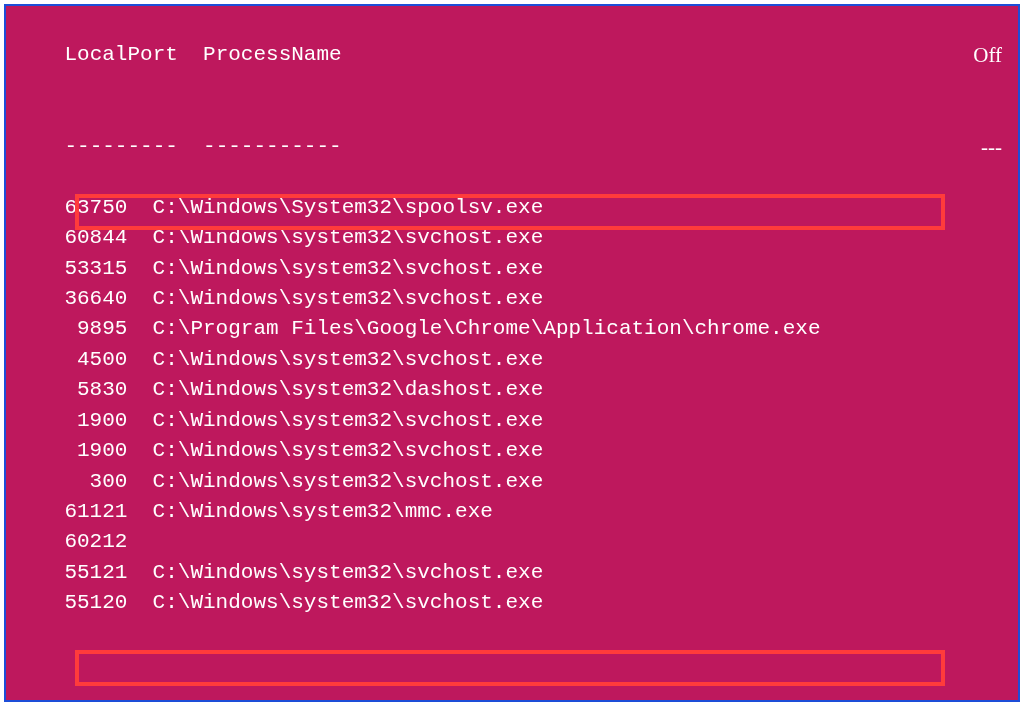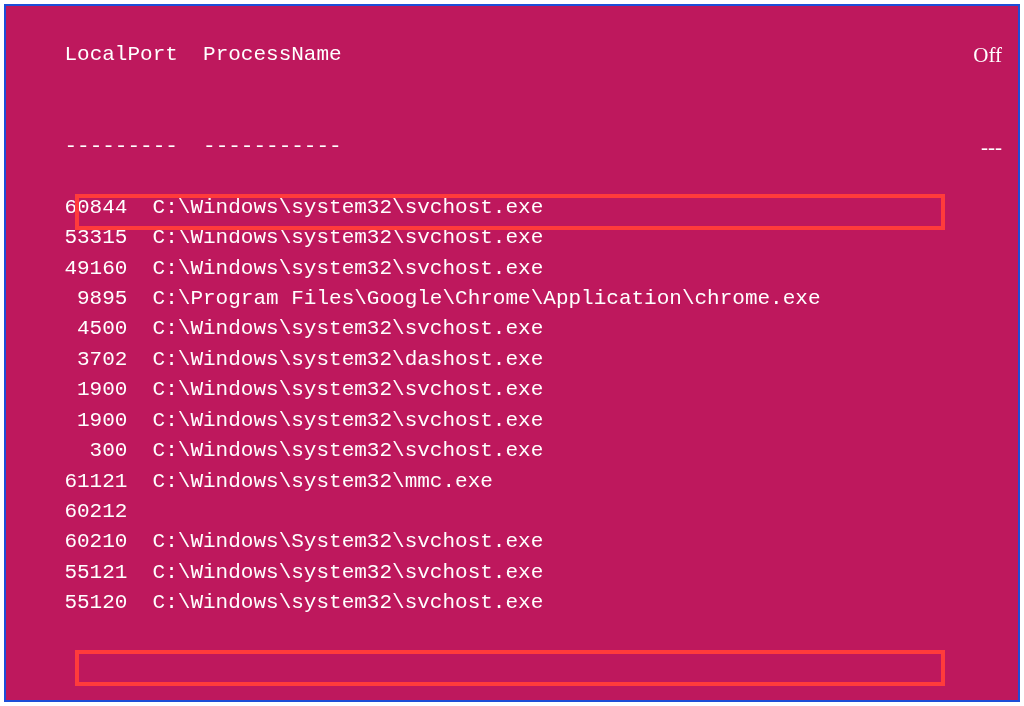--- a/index.html
+++ b/index.html
@@ -67,32 +67,32 @@
 
   <div class="row">
     <span class="col-port" style="text-align:left">LocalPort</span><span class="col-gap"></span><span class="col-proc">ProcessName</span><span class="header-off">Off</span>
   </div>
 
   <div class="row">
     <span class="col-port" style="text-align:left">---------</span><span class="col-gap"></span><span class="col-proc">-----------</span><span class="header-off">---</span>
   </div>
 
   <div id="rows-container">
+      <div class="row"><span class="col-port">63750</span><span class="col-gap"></span><span class="col-proc">C:\Windows\System32\spoolsv.exe</span></div>
       <div class="row"><span class="col-port">60844</span><span class="col-gap"></span><span class="col-proc">C:\Windows\system32\svchost.exe</span></div>
       <div class="row"><span class="col-port">53315</span><span class="col-gap"></span><span class="col-proc">C:\Windows\system32\svchost.exe</span></div>
-      <div class="row"><span class="col-port">49160</span><span class="col-gap"></span><span class="col-proc">C:\Windows\system32\svchost.exe</span></div>
+      <div class="row"><span class="col-port">36640</span><span class="col-gap"></span><span class="col-proc">C:\Windows\system32\svchost.exe</span></div>
       <div class="row"><span class="col-port">9895</span><span class="col-gap"></span><span class="col-proc">C:\Program Files\Google\Chrome\Application\chrome.exe</span></div>
       <div class="row"><span class="col-port">4500</span><span class="col-gap"></span><span class="col-proc">C:\Windows\system32\svchost.exe</span></div>
-      <div class="row"><span class="col-port">3702</span><span class="col-gap"></span><span class="col-proc">C:\Windows\system32\dashost.exe</span></div>
+      <div class="row"><span class="col-port">5830</span><span class="col-gap"></span><span class="col-proc">C:\Windows\system32\dashost.exe</span></div>
       <div class="row"><span class="col-port">1900</span><span class="col-gap"></span><span class="col-proc">C:\Windows\system32\svchost.exe</span></div>
       <div class="row"><span class="col-port">1900</span><span class="col-gap"></span><span class="col-proc">C:\Windows\system32\svchost.exe</span></div>
       <div class="row"><span class="col-port">300</span><span class="col-gap"></span><span class="col-proc">C:\Windows\system32\svchost.exe</span></div>
       <div class="row"><span class="col-port">61121</span><span class="col-gap"></span><span class="col-proc">C:\Windows\system32\mmc.exe</span></div>
       <div class="row"><span class="col-port">60212</span><span class="col-gap"></span><span class="col-proc"></span></div>
-      <div class="row"><span class="col-port">60210</span><span class="col-gap"></span><span class="col-proc">C:\Windows\System32\svchost.exe</span></div>
       <div class="row"><span class="col-port">55121</span><span class="col-gap"></span><span class="col-proc">C:\Windows\system32\svchost.exe</span></div>
       <div class="row"><span class="col-port">55120</span><span class="col-gap"></span><span class="col-proc">C:\Windows\system32\svchost.exe</span></div>
     </div>
 
   <div class="highlight-box highlight-1"></div>
   <div class="highlight-box highlight-2"></div>
 
 </div>
 
 </body></html>

